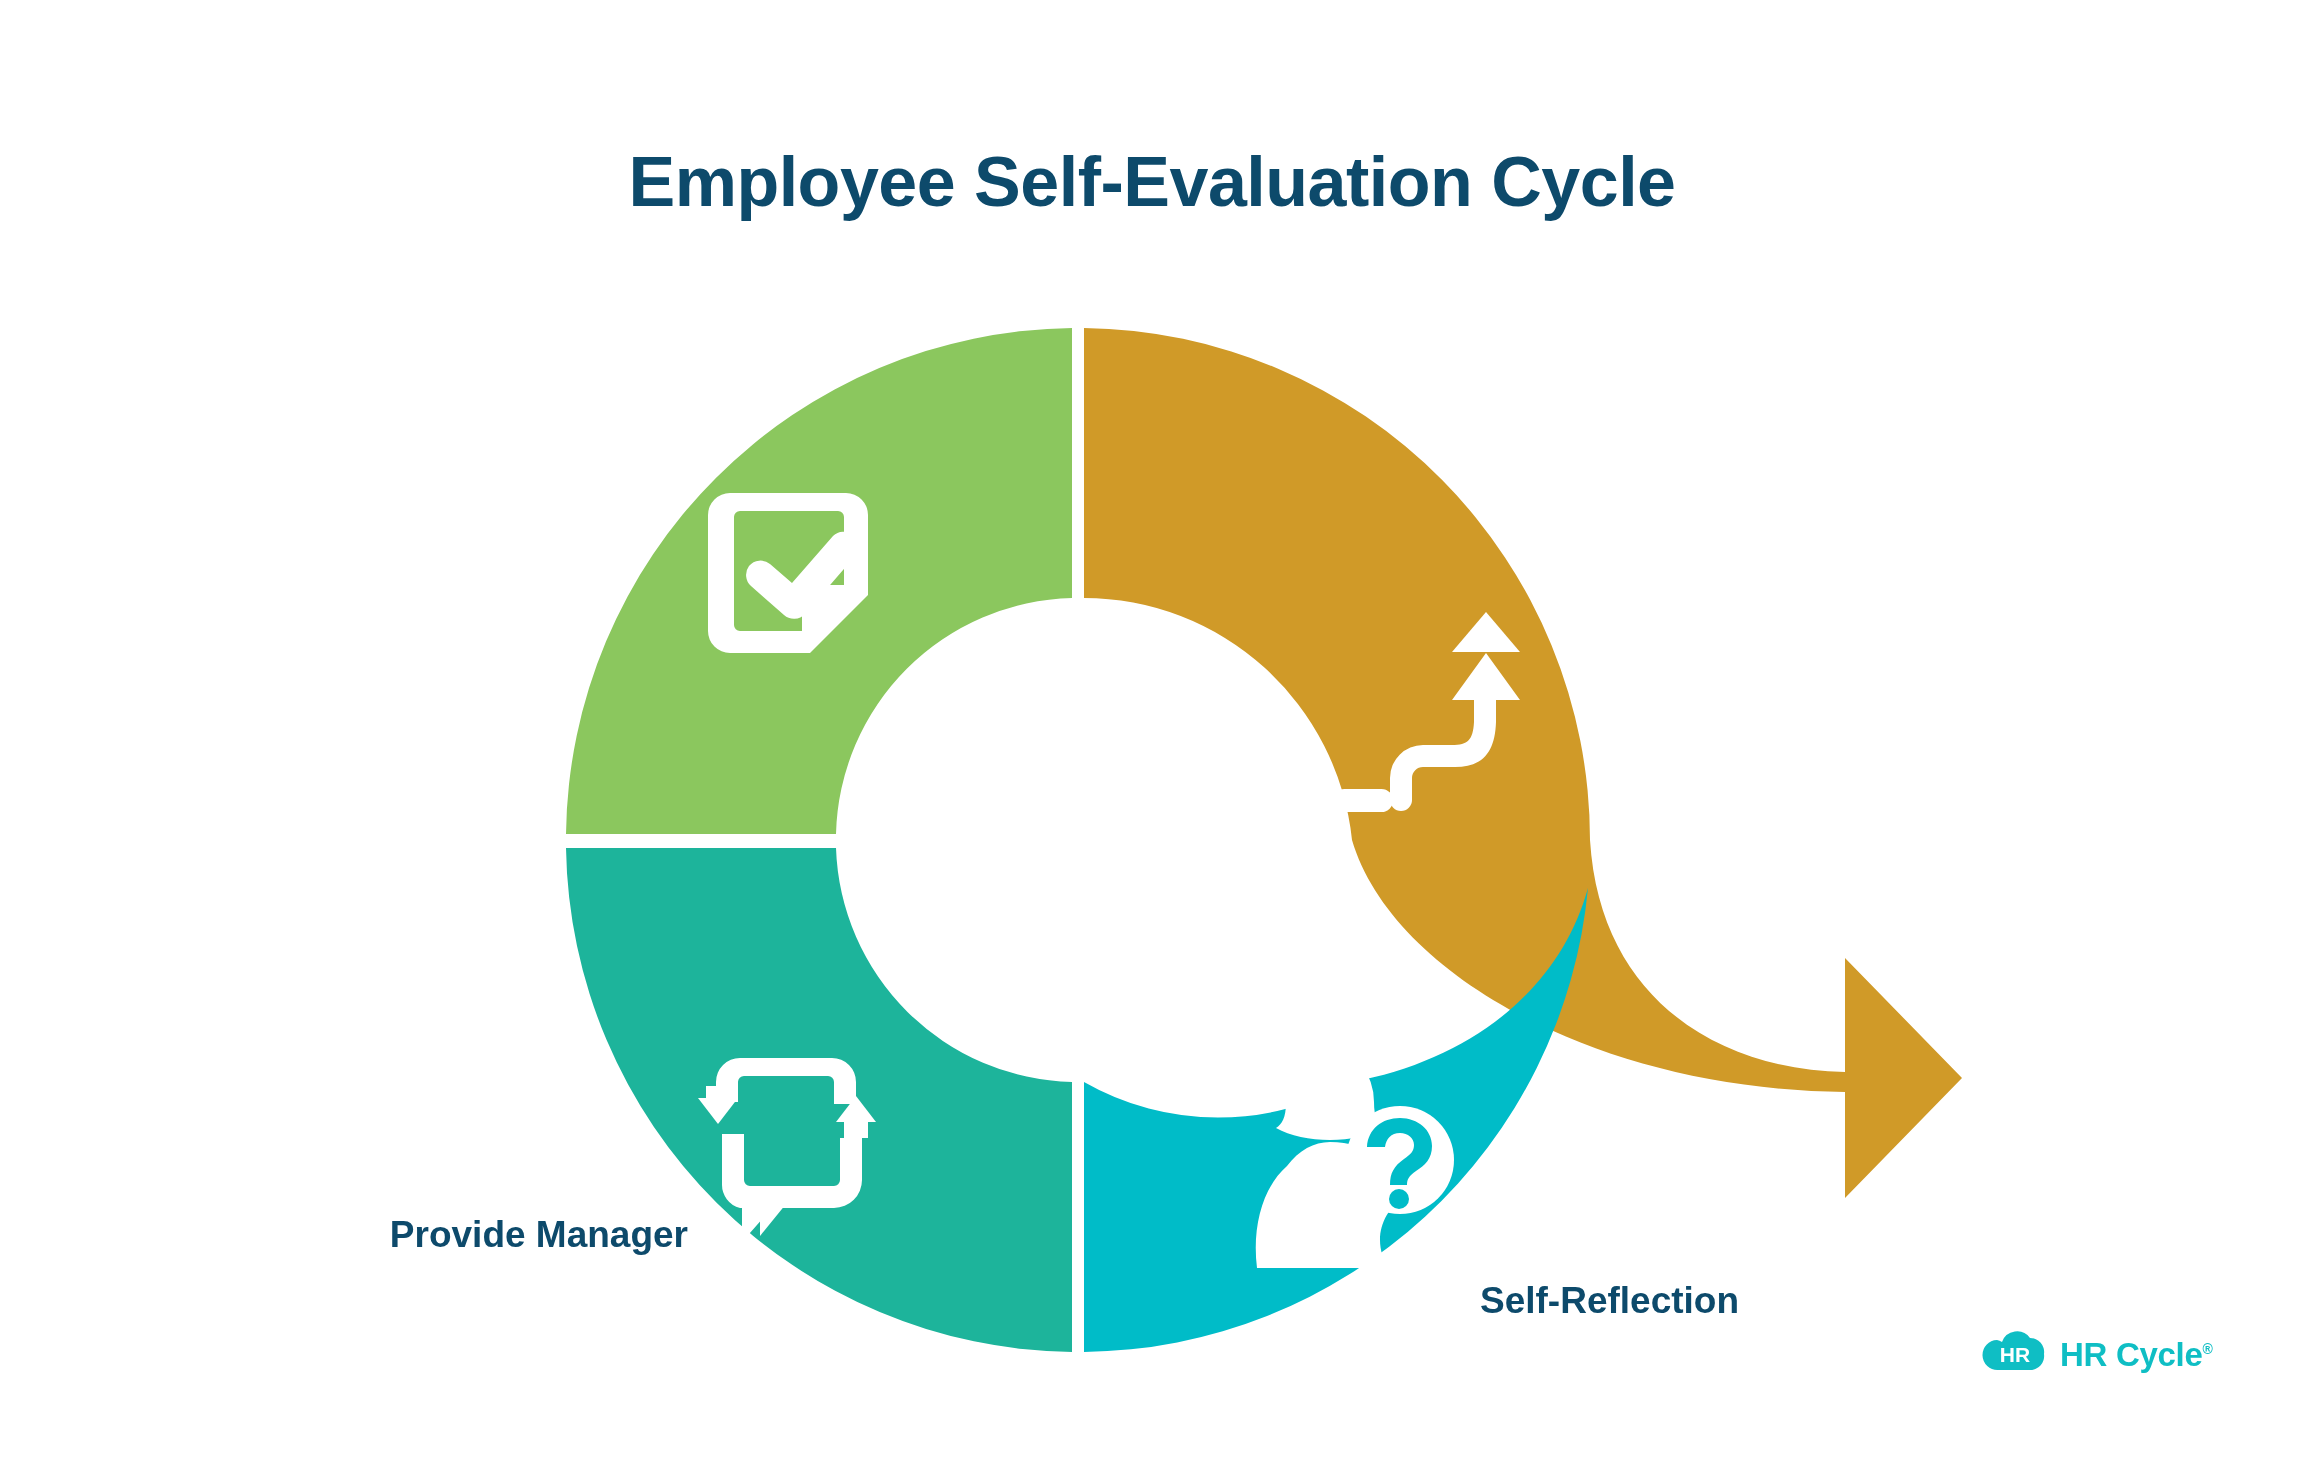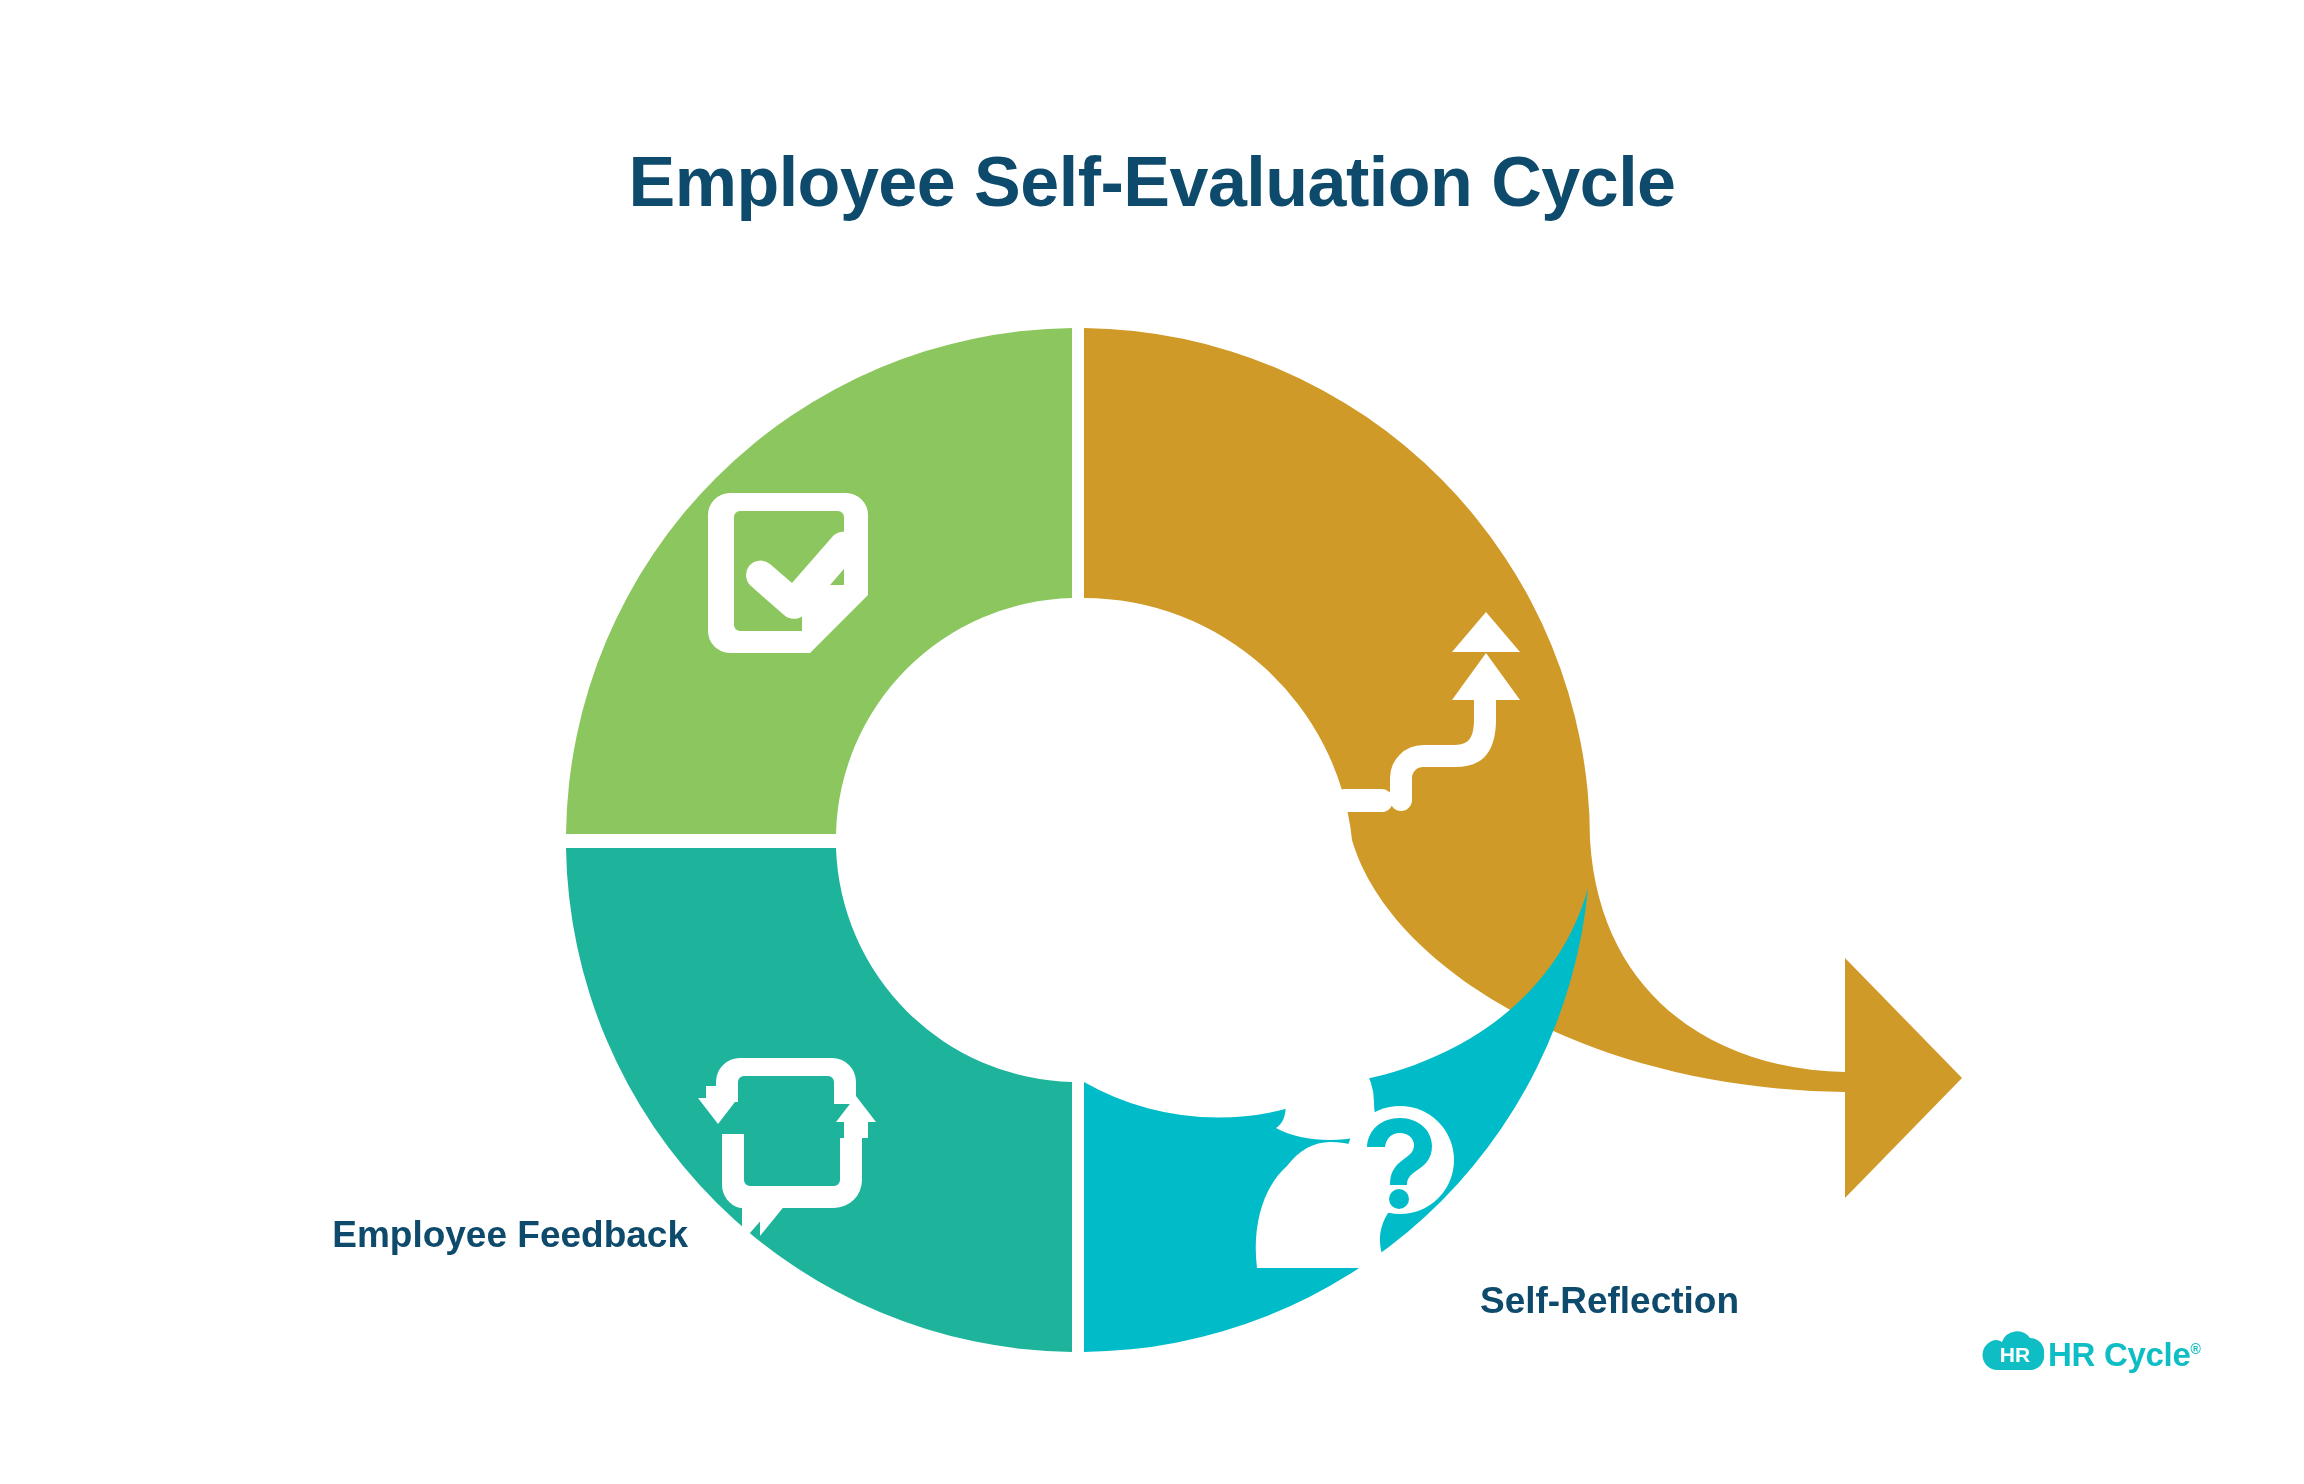--- a/index.html
+++ b/index.html
@@ -67,20 +67,21 @@
     top: 1278px;
     width: 430px;
     text-align: left;
   }
   .brand {
     position: absolute;
     left: 1982px;
     top: 1328px;
     display: flex;
     align-items: center;
+    gap: 12px;
   }
   .brand-text {
     font-size: 33px;
     font-weight: bold;
     color: #0FBEC4;
     letter-spacing: -0.3px;
     position: relative;
   }
   .brand-reg {
     font-size: 14px;
@@ -257,21 +258,21 @@
                  c -9 0 -14 6 -15 14
                  h -18
                  c 1 -18 15 -29 33 -29 z"></path>
         <circle fill="#00BCC8" cx="1399" cy="1199" r="10"></circle>
       </g>
     </g>
   </svg>
 
 
 
-  <div class="seg-label label-feedback">Employee Feedback</div>
+  <div class="seg-label label-feedback">Provide Manager</div>
 
   <div class="seg-label label-self">Self-Reflection</div>
 
   <div class="brand">
     <svg width="66" height="54" viewBox="0 0 66 54" xmlns="http://www.w3.org/2000/svg">
       <path fill="#0FBEC4" d="M 20 14
                a 16 16 0 0 1 28 -4
                a 14 14 0 0 1 14 16
                a 14 14 0 0 1 -14 16
                h -32

